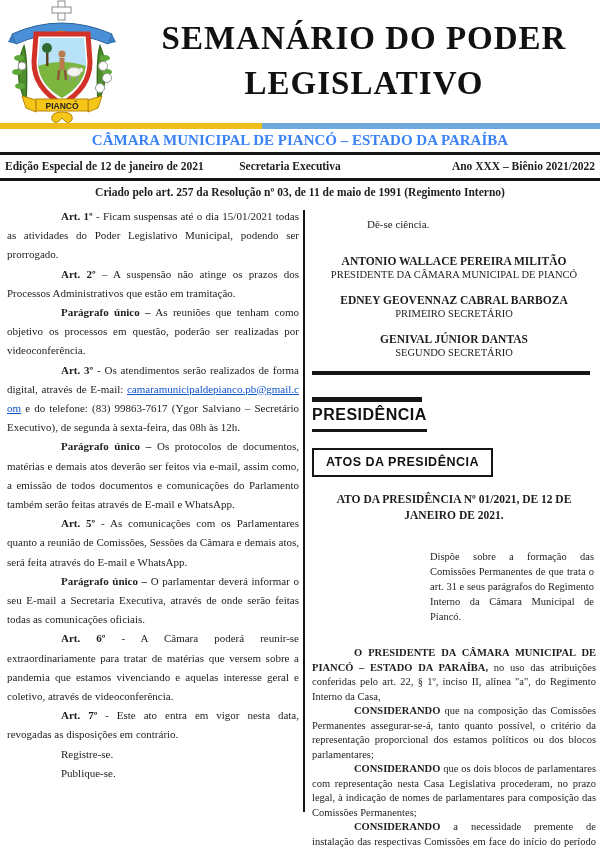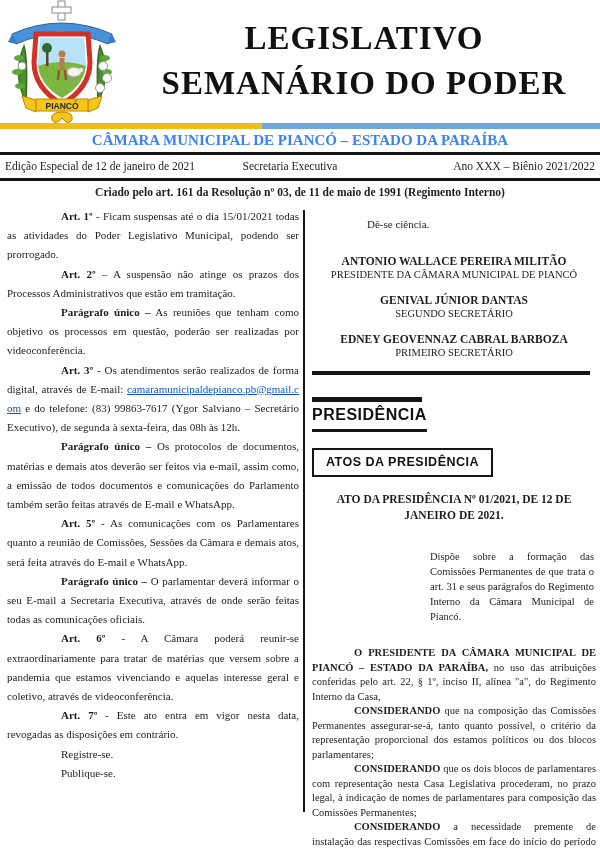--- a/index.html
+++ b/index.html
@@ -10,21 +10,21 @@
   .logo{position:absolute;left:6px;top:0;width:112px;height:126px;}
   .masthead-title{position:absolute;left:132px;right:4px;top:16px;text-align:center;
         font-weight:bold;font-size:33px;line-height:45px;letter-spacing:1px;color:#111;}
   .color-bar{position:absolute;top:123px;left:0;width:600px;height:6px;display:flex;}
   .bar-yellow{width:262px;background:#F0BE18;}
   .bar-blue{flex:1;background:#6FA8DC;}
   .subtitle{position:absolute;top:132px;left:0;width:600px;text-align:center;
         font-weight:bold;font-size:15px;color:#3b82f6;}
   .rule-a{position:absolute;top:152px;left:0;width:600px;height:3px;background:#151515;}
   .edition-row{position:absolute;top:158px;left:0;width:600px;height:18px;
-        font-weight:normal;font-size:11.5px;}
+        font-weight:bold;font-size:11.5px;}
   .ed-left{position:absolute;left:5px;top:2px;}
   .ed-center{position:absolute;left:0;right:20px;top:2px;text-align:center;}
   .ed-right{position:absolute;right:5px;top:2px;}
   .rule-b{position:absolute;top:178px;left:0;width:600px;height:3px;background:#151515;}
   .created{position:absolute;top:186px;left:0;width:600px;text-align:center;
         font-weight:bold;font-size:11.5px;}
 
   
   .divider{position:absolute;left:303px;top:210px;width:2px;height:602px;background:#151515;}
 
@@ -107,40 +107,40 @@
       <path d="M16 96 L30 100 L30 112 L20 108 Z" fill="#f5c518" stroke="#b8860b" stroke-width="1"></path>
       <path d="M96 96 L82 100 L82 112 L92 108 Z" fill="#f5c518" stroke="#b8860b" stroke-width="1"></path>
       <rect x="30" y="99" width="52" height="12" fill="#f5c518" stroke="#b8860b" stroke-width="1"></rect>
       <text x="56" y="108.5" text-anchor="middle" font-family="Liberation Sans, sans-serif" font-size="8.5" font-weight="bold" fill="#222">PIANCÓ</text>
 
       <path d="M56 112 Q44 112 46 120 Q50 126 56 118 Q62 126 66 120 Q68 112 56 112 Z" fill="#f5c518" stroke="#b8860b" stroke-width="1"></path>
     </svg>
   </div>
 
   <div class="masthead-title">
+    <div>SEMANÁRIO DO PODER</div>
     <div>LEGISLATIVO</div>
-    <div>SEMANÁRIO DO PODER</div>
   </div>
 
   <div class="color-bar">
     <div class="bar-yellow"></div>
     <div class="bar-blue"></div>
   </div>
 
   <div class="subtitle">CÂMARA MUNICIPAL DE PIANCÓ – ESTADO DA PARAÍBA</div>
 
   <div class="rule-a"></div>
   <div class="edition-row">
     <span class="ed-left">Edição Especial de 12 de janeiro de 2021</span>
     <span class="ed-center">Secretaria Executiva</span>
     <span class="ed-right">Ano XXX – Biênio 2021/2022</span>
   </div>
   <div class="rule-b"></div>
 
-  <div class="created">Criado pelo art. 161 da Resolução nº 03, de 11 de maio de 1991 (Regimento Interno)</div>
+  <div class="created">Criado pelo art. 257 da Resolução nº 03, de 11 de maio de 1991 (Regimento Interno)</div>
 
   <div class="divider"></div>
 
   <div class="col-left">
     <p class="lp"><b>Art. 1º</b><span> - Ficam suspensas até o dia 15/01/2021 todas as atividades do Poder Legislativo Municipal, podendo ser prorrogado.</span></p>
     <p class="lp"><b>Art. 2º</b><span> – A suspensão não atinge os prazos dos Processos Administrativos que estão em tramitação.</span></p>
     <p class="lp"><b>Parágrafo único –</b><span> As reuniões que tenham como objetivo os processos em questão, poderão ser realizadas por videoconferência.</span></p>
     <p class="lp"><b>Art. 3º</b><span> - Os atendimentos serão realizados de forma digital, através de E-mail: </span><a class="email">camaramunicipaldepianco.pb@gmail.com</a><span> e do telefone: (83) 99863-7617 (Ygor Salviano – Secretário Executivo), de segunda à sexta-feira, das 08h às 12h.</span></p>
     <p class="lp"><b>Parágrafo único –</b><span> Os protocolos de documentos, matérias e demais atos deverão ser feitos via e-mail, assim como, a emissão de todos documentos e comunicações do Parlamento também serão feitas através de E-mail e WhatsApp.</span></p>
     <p class="lp"><b>Art. 5º</b><span> - As comunicações com os Parlamentares quanto a reunião de Comissões, Sessões da Câmara e demais atos, será feita através do E-mail e WhatsApp.</span></p>
@@ -153,26 +153,26 @@
 
   <div class="col-right">
     <p class="notice">Dê-se ciência.</p>
 
     <div class="sigs">
       <div class="sig">
         <div class="sig-name">ANTONIO WALLACE PEREIRA MILITÃO</div>
         <div class="sig-role">PRESIDENTE DA CÂMARA MUNICIPAL DE PIANCÓ</div>
       </div>
       <div class="sig">
+        <div class="sig-name">EDNEY GEOVENNAZ CABRAL BARBOZA</div>
+        <div class="sig-role">PRIMEIRO SECRETÁRIO</div>
+      </div>
+      <div class="sig">
         <div class="sig-name">GENIVAL JÚNIOR DANTAS</div>
         <div class="sig-role">SEGUNDO SECRETÁRIO</div>
-      </div>
-      <div class="sig">
-        <div class="sig-name">EDNEY GEOVENNAZ CABRAL BARBOZA</div>
-        <div class="sig-role">PRIMEIRO SECRETÁRIO</div>
       </div>
     </div>
 
     <div class="rule-c"></div>
 
     <div class="sec-head">
       <div class="sec-bar"></div>
       <span class="sec-title">PRESIDÊNCIA</span>
     </div>
 

